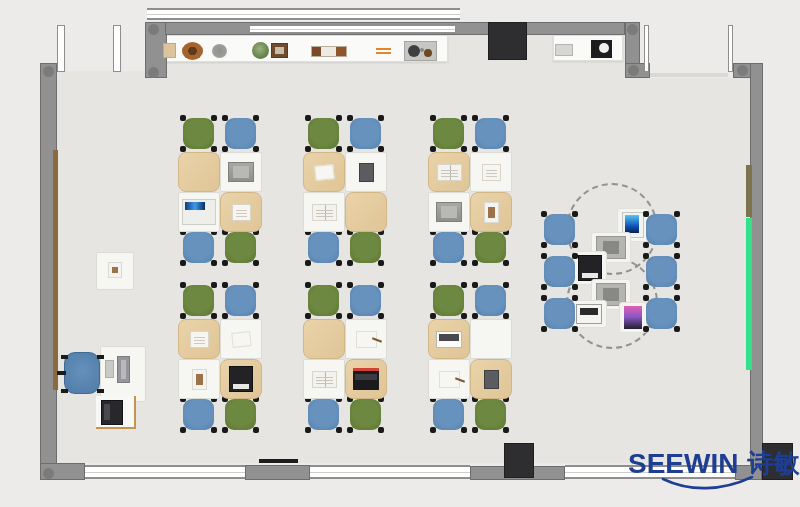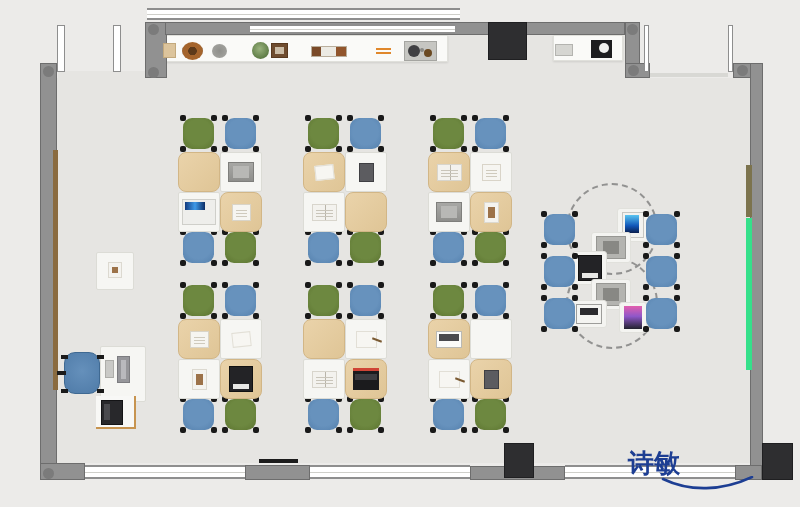--- a/index.html
+++ b/index.html
@@ -242,18 +242,19 @@
       <div class="desk" style="left: 96px; top: 252px; width: 38px; height: 38px;"></div>
       <div class="itm itm-photo" style="left: 108px; top: 262px; width: 14px; height: 16px;"></div>
       <div class="desk" style="left: 100px; top: 346px; width: 46px; height: 56px;"></div>
       <div class="keyboard" style="left: 105px; top: 360px; width: 9px; height: 18px;"></div>
       <div class="monitor" style="left: 117px; top: 356px; width: 13px; height: 27px;"></div>
       <div class="office-chair" style="left: 64px; top: 352px; width: 36px; height: 42px;"></div>
       <div class="printer-table" style="left: 96px; top: 396px; width: 40px; height: 33px;"></div>
       <div class="printer" style="left: 101px; top: 400px; width: 22px; height: 25px;"></div>
     </div>
   <div class="logo">
+    <span class="logo-latin" style="color: rgb(29, 62, 147);">SEEWIN</span>
     <svg class="logo-swoosh" viewBox="0 0 95 15" preserveAspectRatio="none">
       <path d="M3,3 C30,16 62,15 92,1" fill="none" stroke="#1d3e93" stroke-width="2.6" stroke-linecap="round"></path>
     </svg>
     <span class="logo-cjk" style="color: rgb(29, 62, 147);">诗敏</span>
   </div>
 </div>
 
 </body></html>

